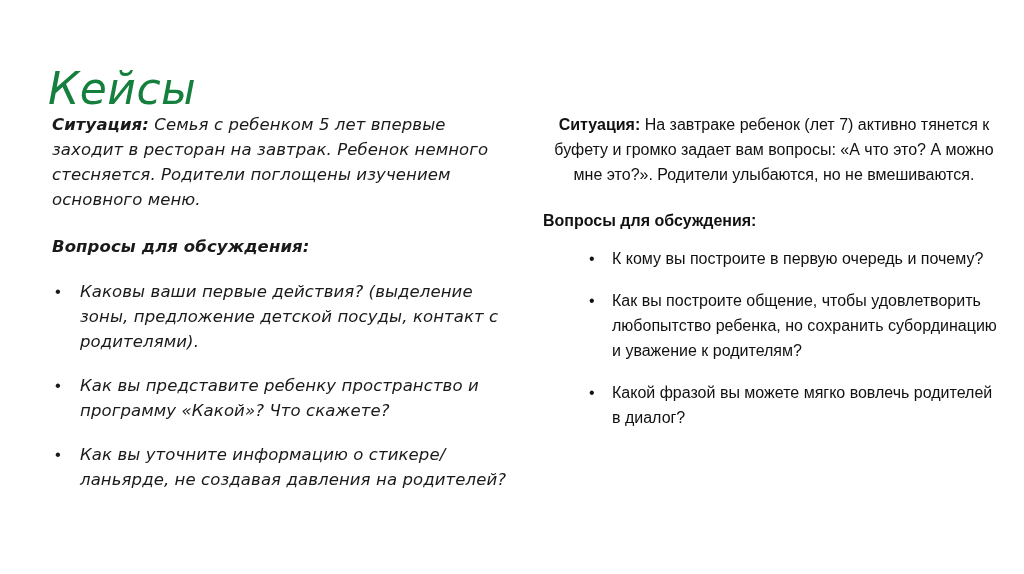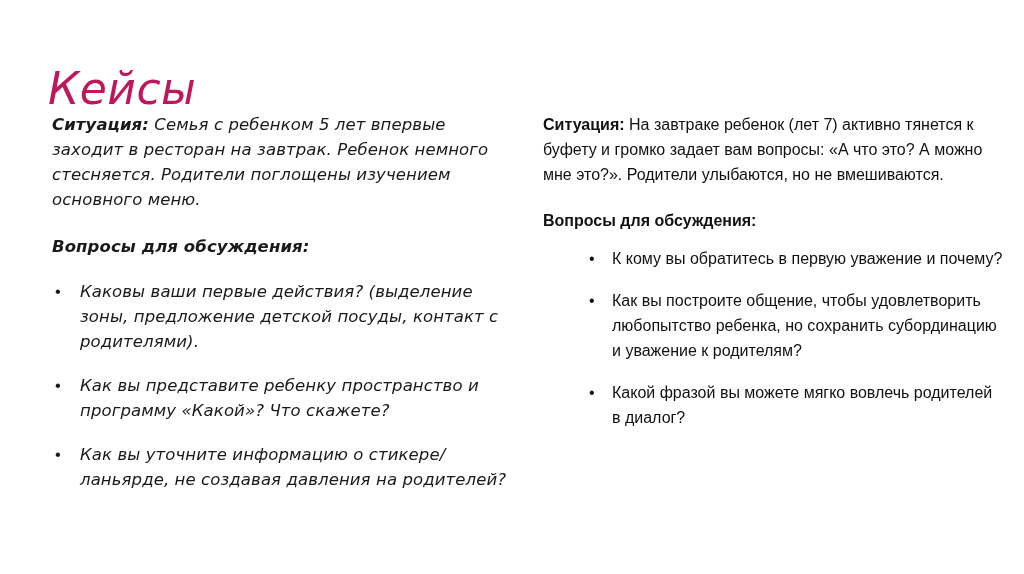--- a/index.html
+++ b/index.html
@@ -27,21 +27,21 @@
   .slide-title {
     position: absolute;
     left: 48px;
     top: 34px;
     font-family: "DejaVu Sans", sans-serif;
     font-size: 44px;
     line-height: 52px;
     font-style: italic;
     font-weight: 400;
     letter-spacing: 0.5px;
-    color: #be185d;
+    color: #15803d;
     white-space: nowrap;
   }
 
   
   .columns {
     position: absolute;
     left: 0;
     top: 112px;
     width: 1024px;
   }
@@ -89,21 +89,21 @@
   
   .col-right .para,
   .col-right .heading,
   .col-right .bullet-text {
     font-family: "Liberation Sans", sans-serif;
     font-style: normal;
     font-size: 16px;
     line-height: 25px;
     color: #111111;
   }
-  .col-right .para { margin: 0 0 21px 0; }
+  .col-right .para { margin: 0 0 21px 0; text-align: center; }
   .col-right .para .lead,
   .col-right .heading { font-weight: 700; }
   .col-right .heading { margin: 0 0 13px 0; }
 
   .col-right .bullet-list { margin: 0; padding: 0; list-style: none; }
   .col-right .bullet-item {
     position: relative;
     padding-left: 69px;
     margin-bottom: 17px;
   }
@@ -154,21 +154,21 @@
 
       <p class="para">
         <span class="lead">Ситуация:</span><span> На завтраке ребенок (лет 7) активно тянется к буфету и громко задает вам вопросы: «А что это? А можно мне это?». Родители улыбаются, но не вмешиваются.</span>
       </p>
 
       <p class="heading">Вопросы для обсуждения:</p>
 
       <ul class="bullet-list">
         <li class="bullet-item">
           <span class="bullet-dot">•</span>
-          <span class="bullet-text">К кому вы обратитесь в первую уважение и почему?</span>
+          <span class="bullet-text">К кому вы построите в первую очередь и почему?</span>
         </li>
         <li class="bullet-item">
           <span class="bullet-dot">•</span>
           <span class="bullet-text">Как вы построите общение, чтобы удовлетворить любопытство ребенка, но сохранить субординацию и уважение к родителям?</span>
         </li>
         <li class="bullet-item">
           <span class="bullet-dot">•</span>
           <span class="bullet-text">Какой фразой вы можете мягко вовлечь родителей в диалог?</span>
         </li>
       </ul>

